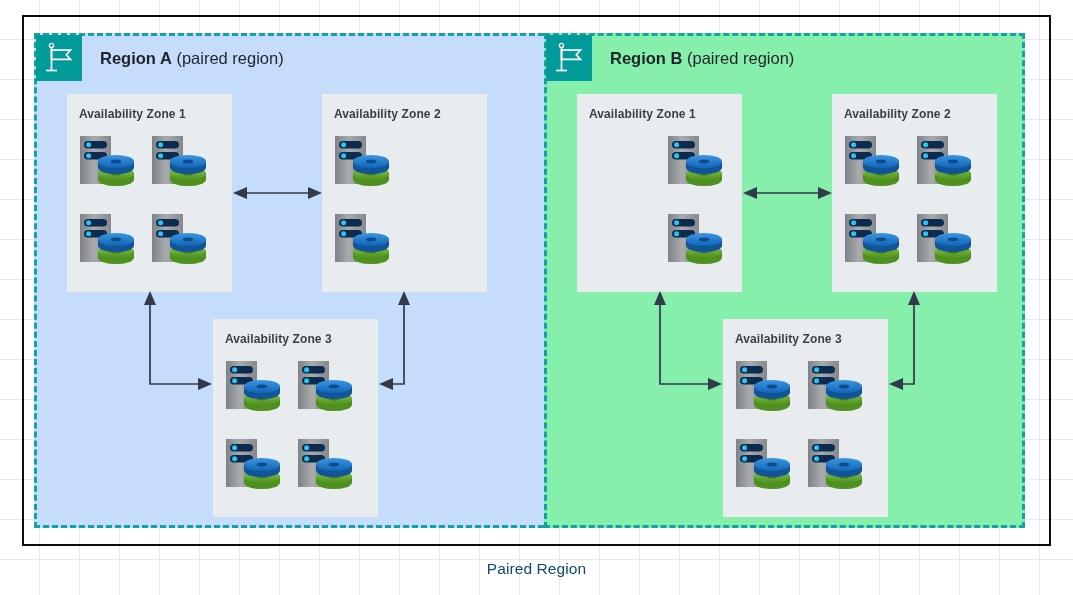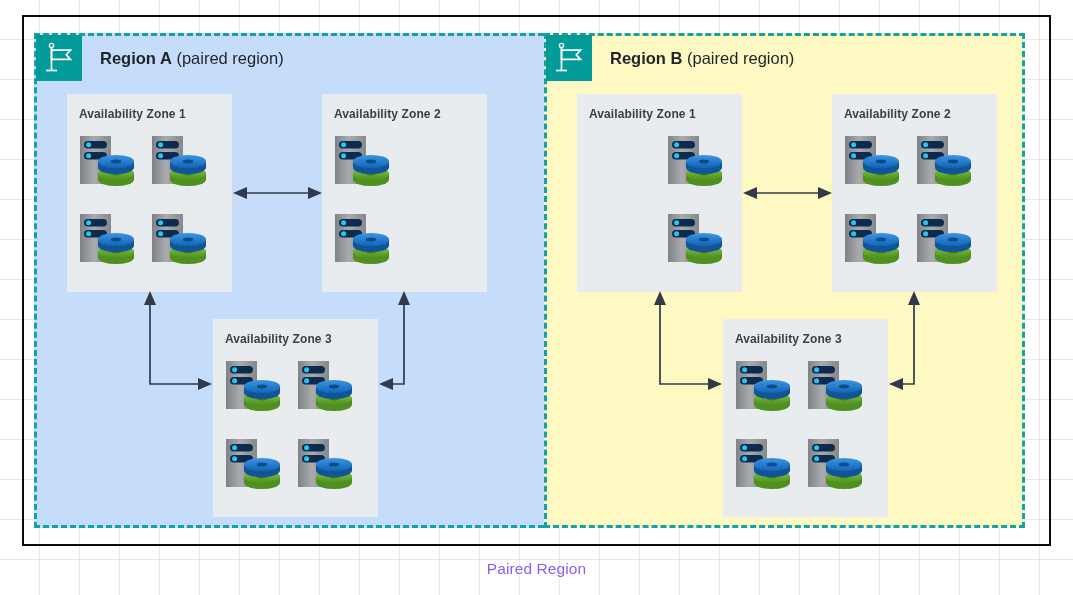--- a/index.html
+++ b/index.html
@@ -40,21 +40,21 @@
   }
 
   
   #paired-caption {
     position: absolute;
     left: 22px;
     top: 560px;
     width: 1029px;
     text-align: center;
     font-size: 15.5px;
-    color: #8b5cf6;
+    color: #0c4a6e;
     letter-spacing: .1px;
   }
 
   
   .region {
     position: absolute;
     background: #c5ddfa;
     border: 3px dashed #12a2a8;
     box-sizing: border-box;
   }
@@ -548,21 +548,21 @@
       <polygon class="ah" points="175,348 161,342 161,354" fill="#31394a" stroke="none"></polygon>
     </g>
     <g class="conn-group">
       <polyline points="367,264 367,348 351,348" fill="none" stroke="#31394a" stroke-width="1.7"></polyline>
       <polygon class="ah" points="367,255 361,269 373,269" fill="#31394a" stroke="none"></polygon>
       <polygon class="ah" points="342,348 356,342 356,354" fill="#31394a" stroke="none"></polygon>
     </g>
   </svg>
 </div>
 
-<div class="region" id="region-b" style="background: #fef9c3; border-color: rgb(18, 162, 168); text-align: center;">
+<div class="region" id="region-b" style="background: #86efac; border-color: rgb(18, 162, 168); text-align: center;">
 
   <div class="region-header">
     <div class="flag-badge" style="background: rgb(3, 154, 154);">
       <svg width="46" height="46" viewBox="0 0 46 46">
         <circle cx="15.5" cy="10.5" r="2.1" fill="none" stroke="#ffffff" stroke-width="1.4"></circle>
         <line x1="15.5" y1="12.6" x2="15.5" y2="35.5" stroke="#ffffff" stroke-width="1.7"></line>
         <line x1="10.0" y1="35.5" x2="21.0" y2="35.5" stroke="#ffffff" stroke-width="1.7"></line>
         <path d="M15.5 15.2 L34.5 15.2 L30.3 19.8 L34.5 24.4 L15.5 24.4 Z" fill="none" stroke="#ffffff" stroke-width="1.7" stroke-linejoin="miter"></path>
       </svg>
     </div>

